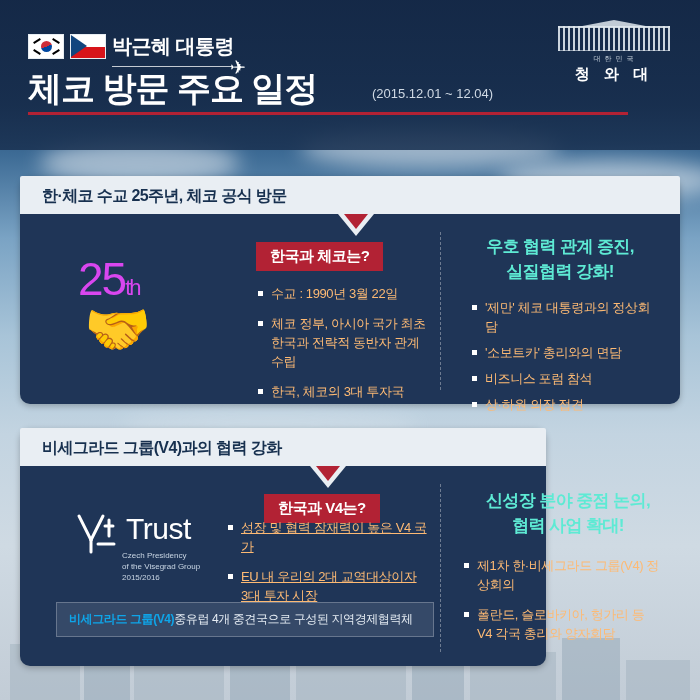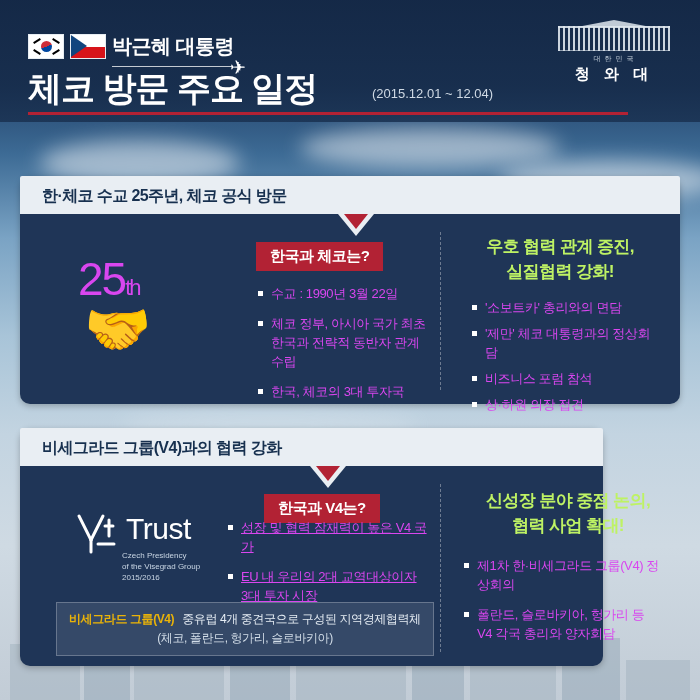--- a/index.html
+++ b/index.html
@@ -42,21 +42,21 @@
     bottom: 0;
     background: #9fb0bd;
   }
   .bldg.dark { background: #8fa3b3; }
 
   
   .header {
     position: absolute;
     left: 0; top: 0;
     width: 700px;
-    height: 122px;
+    height: 150px;
     background: linear-gradient(180deg, rgba(20,40,70,0.96) 0%, rgba(23,45,76,0.94) 70%, rgba(26,50,82,0.88) 100%);
   }
   .flags {
     position: absolute;
     left: 28px; top: 34px;
     display: flex;
     align-items: center;
     gap: 6px;
   }
   .flag {
@@ -173,21 +173,21 @@
   }
 
   
   .panel {
     position: absolute;
     background: #1f3557;
     border-radius: 10px;
     box-shadow: 0 2px 6px rgba(0,0,0,0.25);
   }
   .panel-1 { left: 20px; top: 176px; width: 660px; height: 228px; }
-  .panel-2 { left: 20px; top: 428px; width: 583px; height: 238px; }
+  .panel-2 { left: 20px; top: 428px; width: 526px; height: 238px; }
 
   .panel-head {
     position: absolute;
     left: 0; top: 0;
     width: 100%;
     height: 38px;
     background: #e9eef3;
     border-radius: 2px 2px 0 0;
   }
   .panel-head .txt {
@@ -269,21 +269,21 @@
     color: #ffffff;
     font-size: 15px;
     font-weight: bold;
     padding: 5px 14px;
     letter-spacing: -0.5px;
   }
 
   
   .blist {
     position: absolute;
-    color: #d946ef;
+    color: #fdba74;
     font-size: 13px;
     line-height: 19px;
   }
   .blist .li {
     position: relative;
     padding-left: 13px;
     margin-bottom: 11px;
     letter-spacing: -0.4px;
   }
   .blist .li:before {
@@ -291,21 +291,21 @@
     position: absolute;
     left: 0; top: 7px;
     width: 5px; height: 5px;
     background: #ffffff;
   }
   .blist.small .li { margin-bottom: 7px; }
 
   
   .rhead {
     position: absolute;
-    color: #bef264;
+    color: #5eead4;
     font-size: 17px;
     font-weight: bold;
     line-height: 25px;
     text-align: center;
     letter-spacing: -0.6px;
   }
 
   
   .footnote {
     position: absolute;
@@ -313,22 +313,21 @@
     border: 1px solid rgba(255,255,255,0.25);
     color: #e6edf4;
     font-size: 12px;
     line-height: 17px;
     padding: 8px 12px;
     letter-spacing: -0.4px;
   }
   .footnote .tag {
     display: inline-block;
     font-weight: bold;
-    color: #eab308;
-    margin-right: 8px;
+    color: #0ea5e9;
   }
   .footnote .sub {
     display: block;
     text-align: center;
     margin-top: 2px;
     color: #d2dde8;
   }
   .strongline { font-weight: bold; }
 </style>
 </head>
@@ -407,22 +406,22 @@
       <div class="li">수교 : 1990년 3월 22일</div>
       <div class="li" style="white-space:pre-line;">체코 정부, 아시아 국가 최초
 한국과 전략적 동반자 관계 수립</div>
       <div class="li">한국, 체코의 3대 투자국</div>
     </div>
 
     <div class="rhead" style="left:440px; top:58px; width:200px; white-space:pre-line;">우호 협력 관계 증진,
 실질협력 강화!</div>
 
     <div class="blist small" style="left:452px; top:122px; width:190px;">
+      <div class="li">'제만' 체코 대통령과의 정상회담</div>
       <div class="li">'소보트카' 총리와의 면담</div>
-      <div class="li">'제만' 체코 대통령과의 정상회담</div>
       <div class="li">비즈니스 포럼 참석</div>
       <div class="li">상·하원 의장 접견</div>
     </div>
   </div>
 
   <div class="panel panel-2">
     <div class="panel-head">
       <div class="txt">비세그라드 그룹(V4)과의 협력 강화</div>
     </div>
     <div class="head-tri" style="left:290px;"></div>
@@ -450,21 +449,20 @@
     <div class="redtag" style="left:244px; top:66px;">한국과 V4는?</div>
 
     <div class="blist" style="left:208px; top:90px; width:200px;text-decoration:underline;">
       <div class="li">성장 및 협력 잠재력이 높은 V4 국가</div>
       <div class="li" style="white-space:pre-line;">EU 내 우리의 2대 교역대상이자
 3대 투자 시장</div>
     </div>
 
     <div class="footnote" style="left:36px; top:174px; width:352px;">
       <span class="tag">비세그라드 그룹(V4)</span><span>중유럽 4개 중견국으로 구성된 지역경제협력체</span>
-      <span class="sub">(체코, 폴란드, 헝가리, 슬로바키아)</span>
     </div>
 
     <div class="rhead" style="left:440px; top:60px; width:216px; white-space:pre-line;">신성장 분야 중점 논의,
 협력 사업 확대!</div>
 
     <div class="blist" style="left:444px; top:128px; width:200px;">
       <div class="li">제1차 한·비세그라드 그룹(V4) 정상회의</div>
       <div class="li strongline" style="white-space:pre-line; font-weight:normal;">폴란드, 슬로바키아, 헝가리 등
 V4 각국 총리와 양자회담</div>
     </div>

